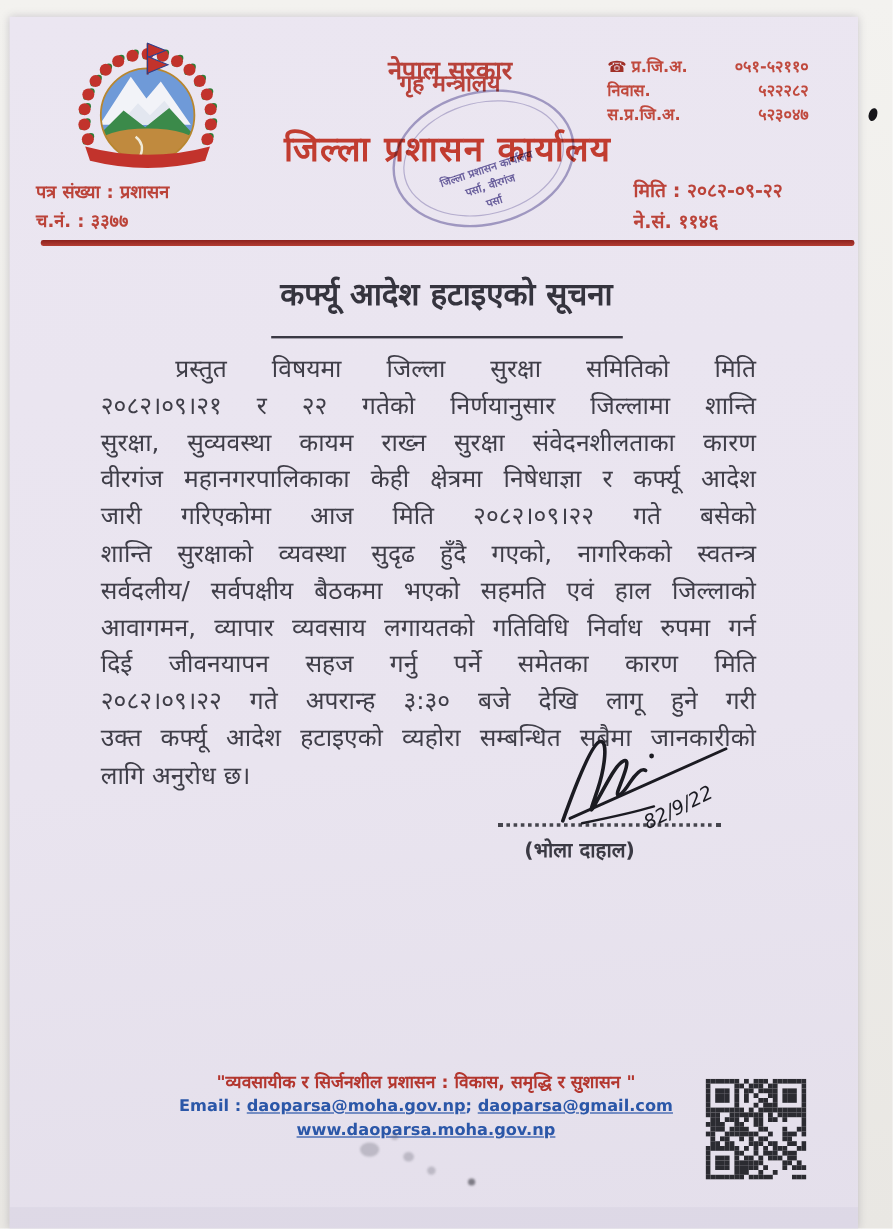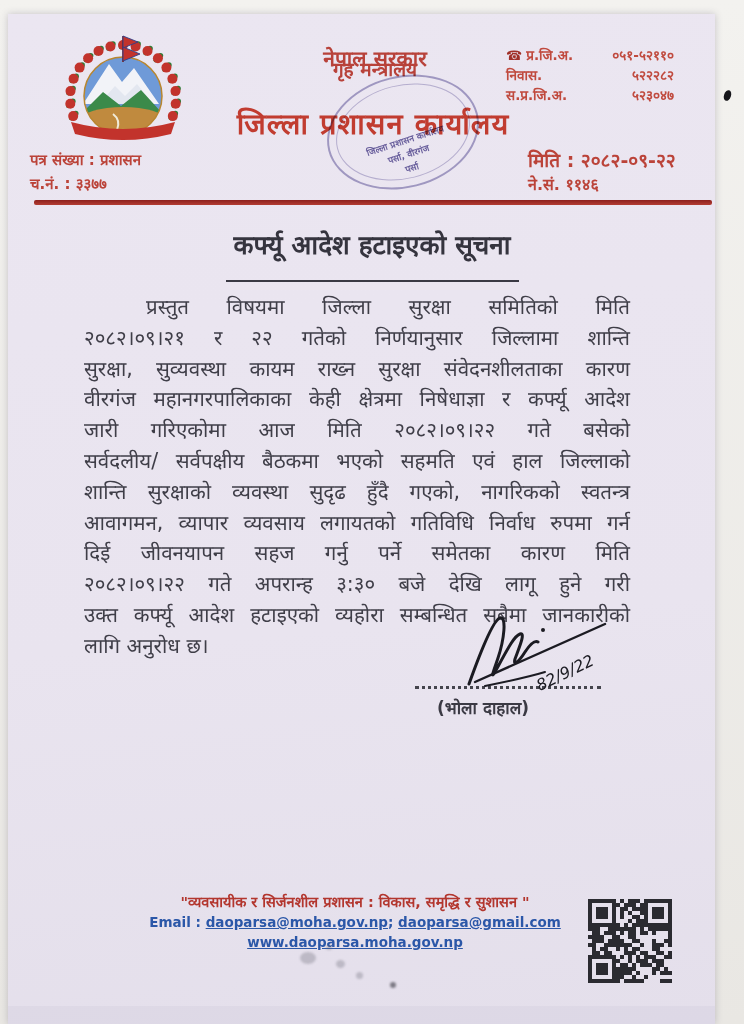--- a/index.html
+++ b/index.html
@@ -26,21 +26,21 @@
          font-size:9px;font-weight:bold;transform:rotate(-4deg);}
   .st1{top:58px;} .st2{top:72px;} .st3{top:86px;}
 
   .contact-block{position:absolute;left:506px;top:46px;width:168px;font-size:13.5px;color:#c04a3e;}
   .contact-row{display:flex;align-items:baseline;height:20px;font-weight:bold;}
   .contact-row .cv{margin-left:auto;}
   .phone-glyph{color:#a03028;margin-right:4px;font-size:13px;}
 
   .ref-left-1{position:absolute;left:30px;top:149px;font-size:15px;font-weight:bold;color:#bb4339;}
   .ref-left-2{position:absolute;left:30px;top:173px;font-size:15px;font-weight:bold;color:#bb4339;}
-  .ref-right-1{position:absolute;left:528px;top:147px;font-size:19px;font-weight:bold;color:#bb4339;}
+  .ref-right-1{position:absolute;left:528px;top:147px;font-size:16px;font-weight:bold;color:#bb4339;}
   .ref-right-2{position:absolute;left:528px;top:173px;font-size:16px;font-weight:bold;color:#bb4339;}
 
   .red-rule{position:absolute;left:34px;top:200px;width:678px;height:4.5px;
             background:linear-gradient(#8d211d,#b33c33);border-radius:2px;}
 
   
   .doc-title{position:absolute;left:170px;top:226px;width:404px;text-align:center;z-index:2;}
   .doc-title span{display:inline-block;font-size:26px;font-weight:bold;color:#35343e;
             border-bottom:2.5px solid #3a3944;padding:0 8px 18px;}
 
@@ -199,22 +199,22 @@
   <div class="doc-title">
     <span>कर्फ्यू आदेश हटाइएको सूचना</span>
   </div>
 
   <div class="body-text">
     <div class="bline first">प्रस्तुत विषयमा जिल्ला सुरक्षा समितिको मिति</div>
     <div class="bline">२०८२।०९।२१ र २२ गतेको निर्णयानुसार जिल्लामा शान्ति</div>
     <div class="bline">सुरक्षा, सुव्यवस्था कायम राख्न सुरक्षा संवेदनशीलताका कारण</div>
     <div class="bline">वीरगंज महानगरपालिकाका केही क्षेत्रमा निषेधाज्ञा र कर्फ्यू आदेश</div>
     <div class="bline">जारी गरिएकोमा आज मिति २०८२।०९।२२ गते बसेको</div>
+    <div class="bline">शान्ति सुरक्षाको व्यवस्था सुदृढ हुँदै गएको, नागरिकको स्वतन्त्र</div>
     <div class="bline">सर्वदलीय/ सर्वपक्षीय बैठकमा भएको सहमति एवं हाल जिल्लाको</div>
-    <div class="bline">शान्ति सुरक्षाको व्यवस्था सुदृढ हुँदै गएको, नागरिकको स्वतन्त्र</div>
     <div class="bline">आवागमन, व्यापार व्यवसाय लगायतको गतिविधि निर्वाध रुपमा गर्न</div>
     <div class="bline">दिई जीवनयापन सहज गर्नु पर्ने समेतका कारण मिति</div>
     <div class="bline">२०८२।०९।२२ गते अपरान्ह ३:३० बजे देखि लागू हुने गरी</div>
     <div class="bline">उक्त कर्फ्यू आदेश हटाइएको व्यहोरा सम्बन्धित सबैमा जानकारीको</div>
     <div class="bline last">लागि अनुरोध छ।</div>
   </div>
 
   <svg class="sig-ink" viewBox="0 0 190 82">
     <path d="M14,72 C24,44 38,8 45,6 C52,4 49,28 43,46 C39,58 35,68 40,60 C52,38 59,24 65,22 C71,20 64,36 60,47 C58,54 63,51 70,40 C76,31 80,28 83,30" stroke="#1b1b22" stroke-width="3" fill="none" stroke-linecap="round"></path>
     <circle cx="88" cy="18" r="2" fill="#1b1b22"></circle>

